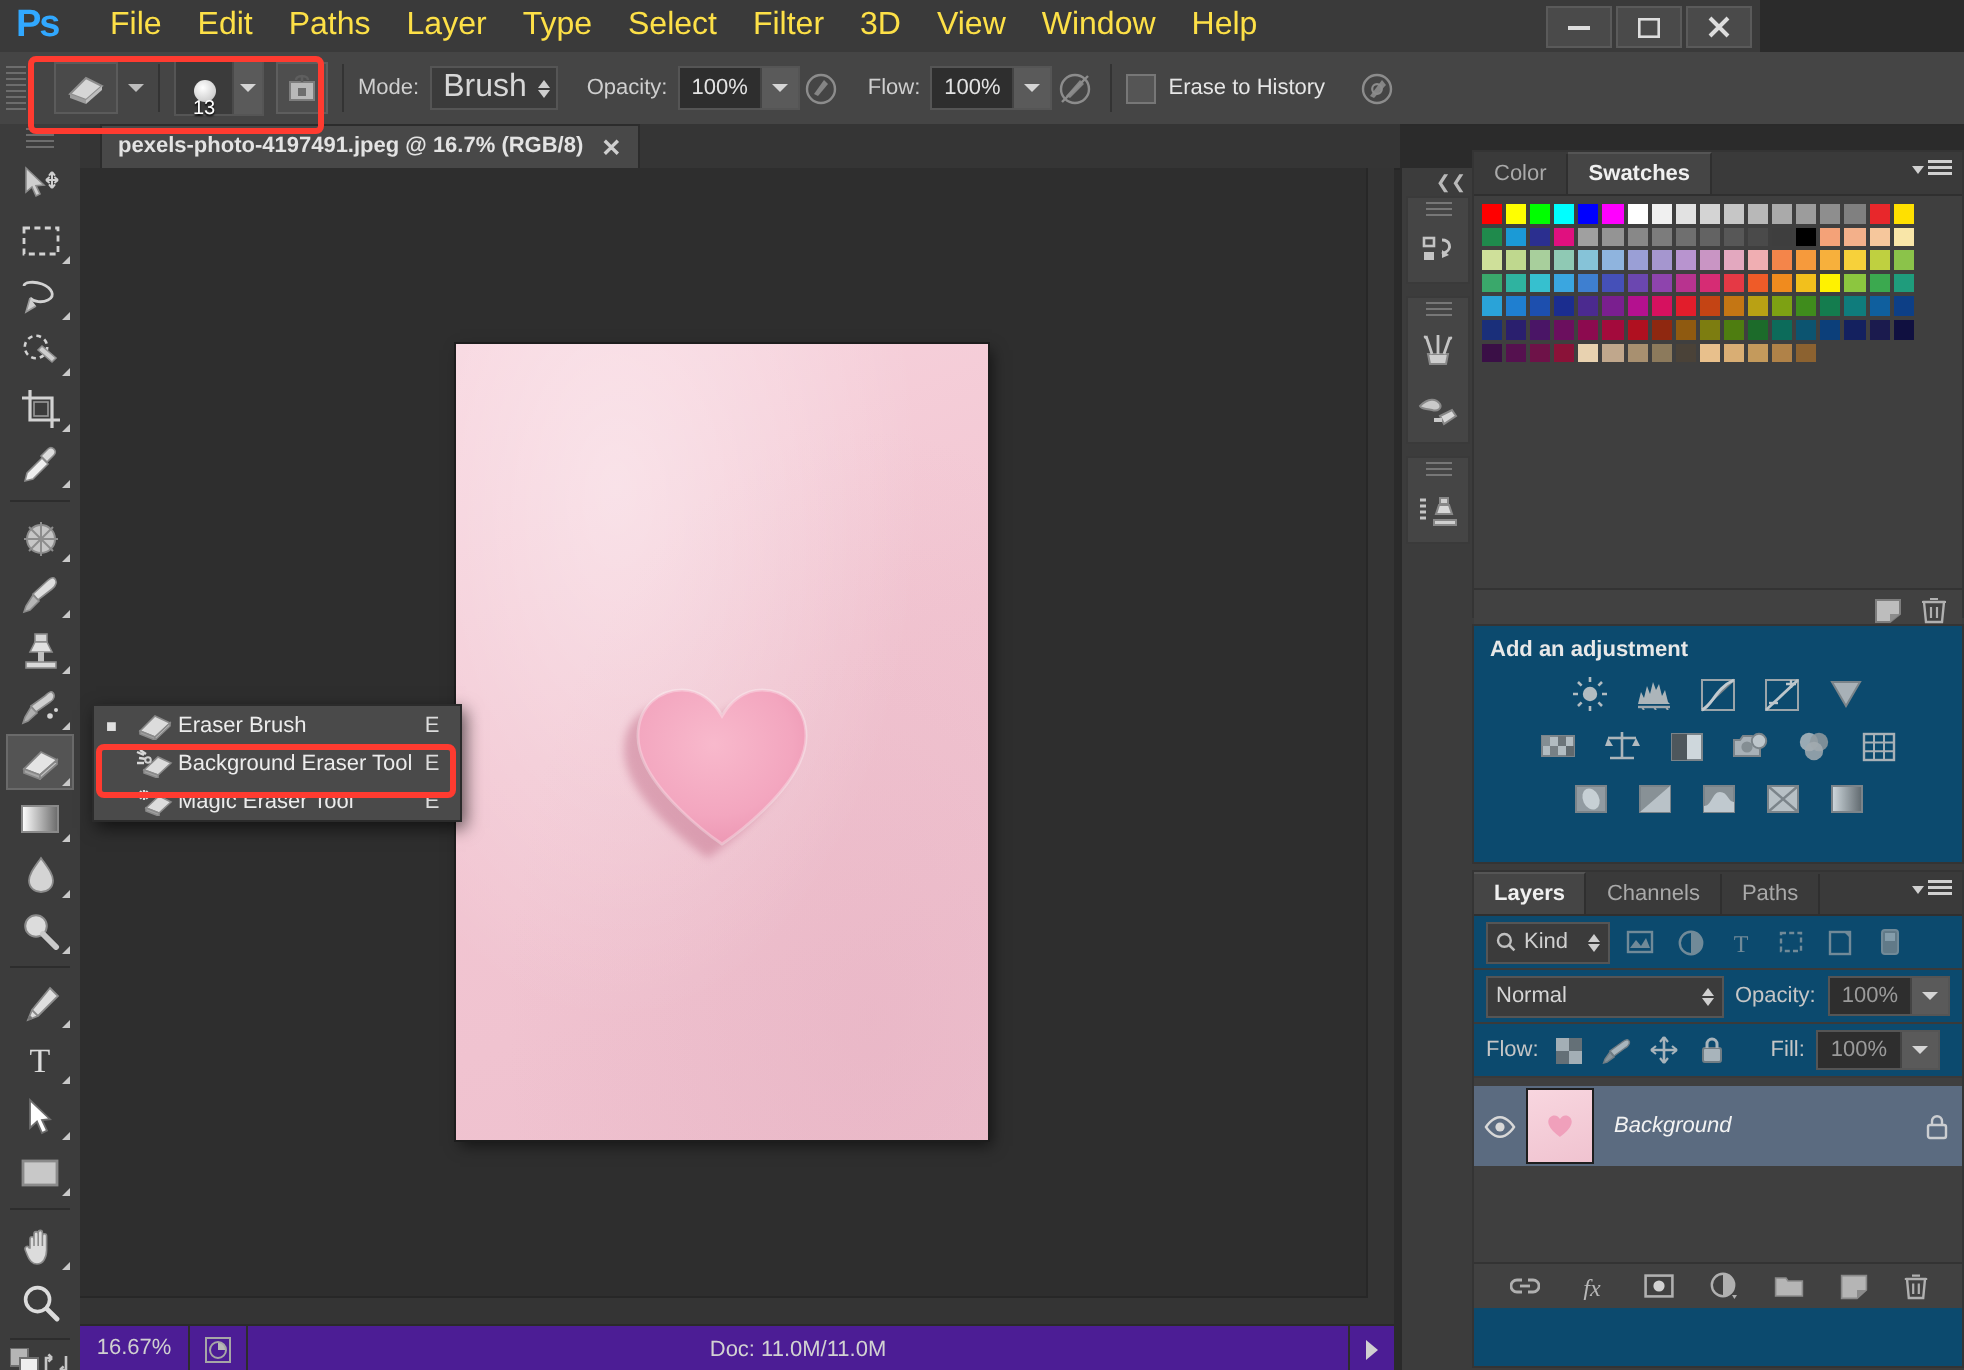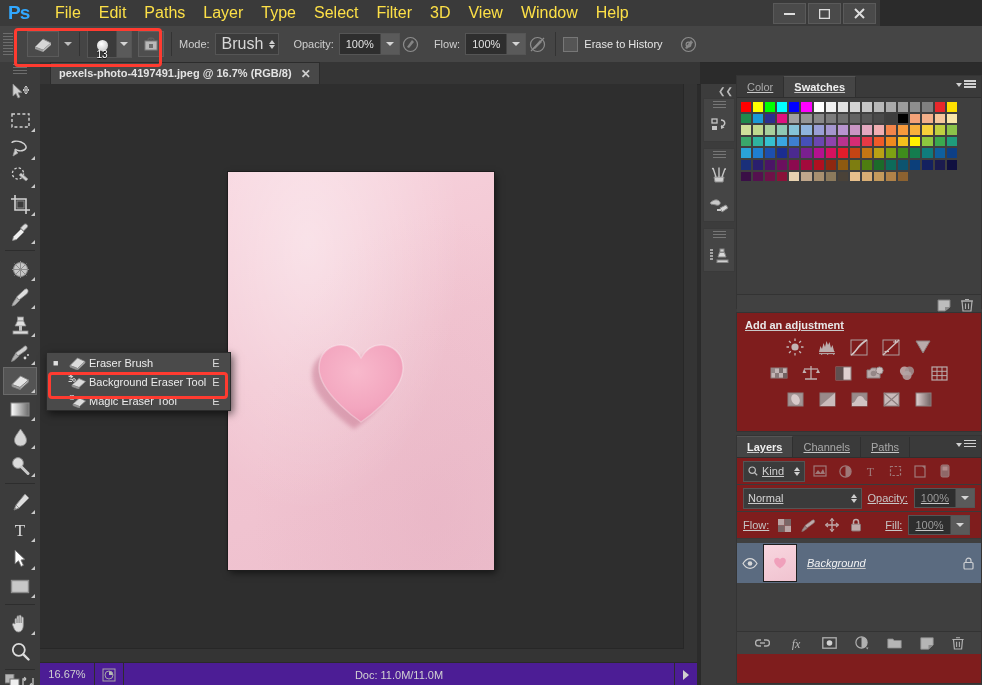--- a/index.html
+++ b/index.html
@@ -112,21 +112,21 @@
   .icondock{position:absolute;left:700px;top:84px;width:36px;height:601px;background:#3c3c3c;
             border-left:1px solid #2a2a2a;border-right:1px solid #2a2a2a;}
   .dock-collapse{height:14px;display:flex;align-items:center;justify-content:flex-end;padding-right:4px;color:#b9b9b9;font-size:9px;}
   .dockgroup{margin:0 2px 6px;background:#454545;border:1px solid #3a3a3a;}
   .dockgrip{height:8px;margin:2px auto;width:13px;
             background:repeating-linear-gradient(to bottom,#777 0 1px,transparent 1px 3px);}
   .dockicon{height:30px;display:flex;align-items:center;justify-content:center;}
 
   
   .rightcol{position:absolute;left:736px;top:75px;width:246px;height:610px;background:#3c3c3c;}
-  .panel{background:#7f1d1d;border:1px solid #343434;text-decoration:underline;}
+  .panel{background:#0c4a6e;border:1px solid #343434;}
   .paneltabs{height:21px;background:#3a3a3a;display:flex;align-items:flex-end;position:relative;
              border-bottom:1px solid #2f2f2f;}
   .ptab{height:20px;line-height:20px;padding:0 10px;font-size:11px;color:#a9a9a9;background:#3a3a3a;
         border-right:1px solid #2f2f2f;}
   .ptab.active{background:#454545;color:#f0f0f0;font-weight:bold;border-top:1px solid #555;}
   .pmenu{position:absolute;right:5px;top:4px;display:flex;align-items:center;gap:2px;}
   .pmenu .lines{width:12px;height:9px;
         background:repeating-linear-gradient(to bottom,#d0d0d0 0 1.5px,transparent 1.5px 3px);}
   .pmenu .ar{width:0;height:0;border-left:3.5px solid transparent;border-right:3.5px solid transparent;
         border-top:4px solid #d0d0d0;}

